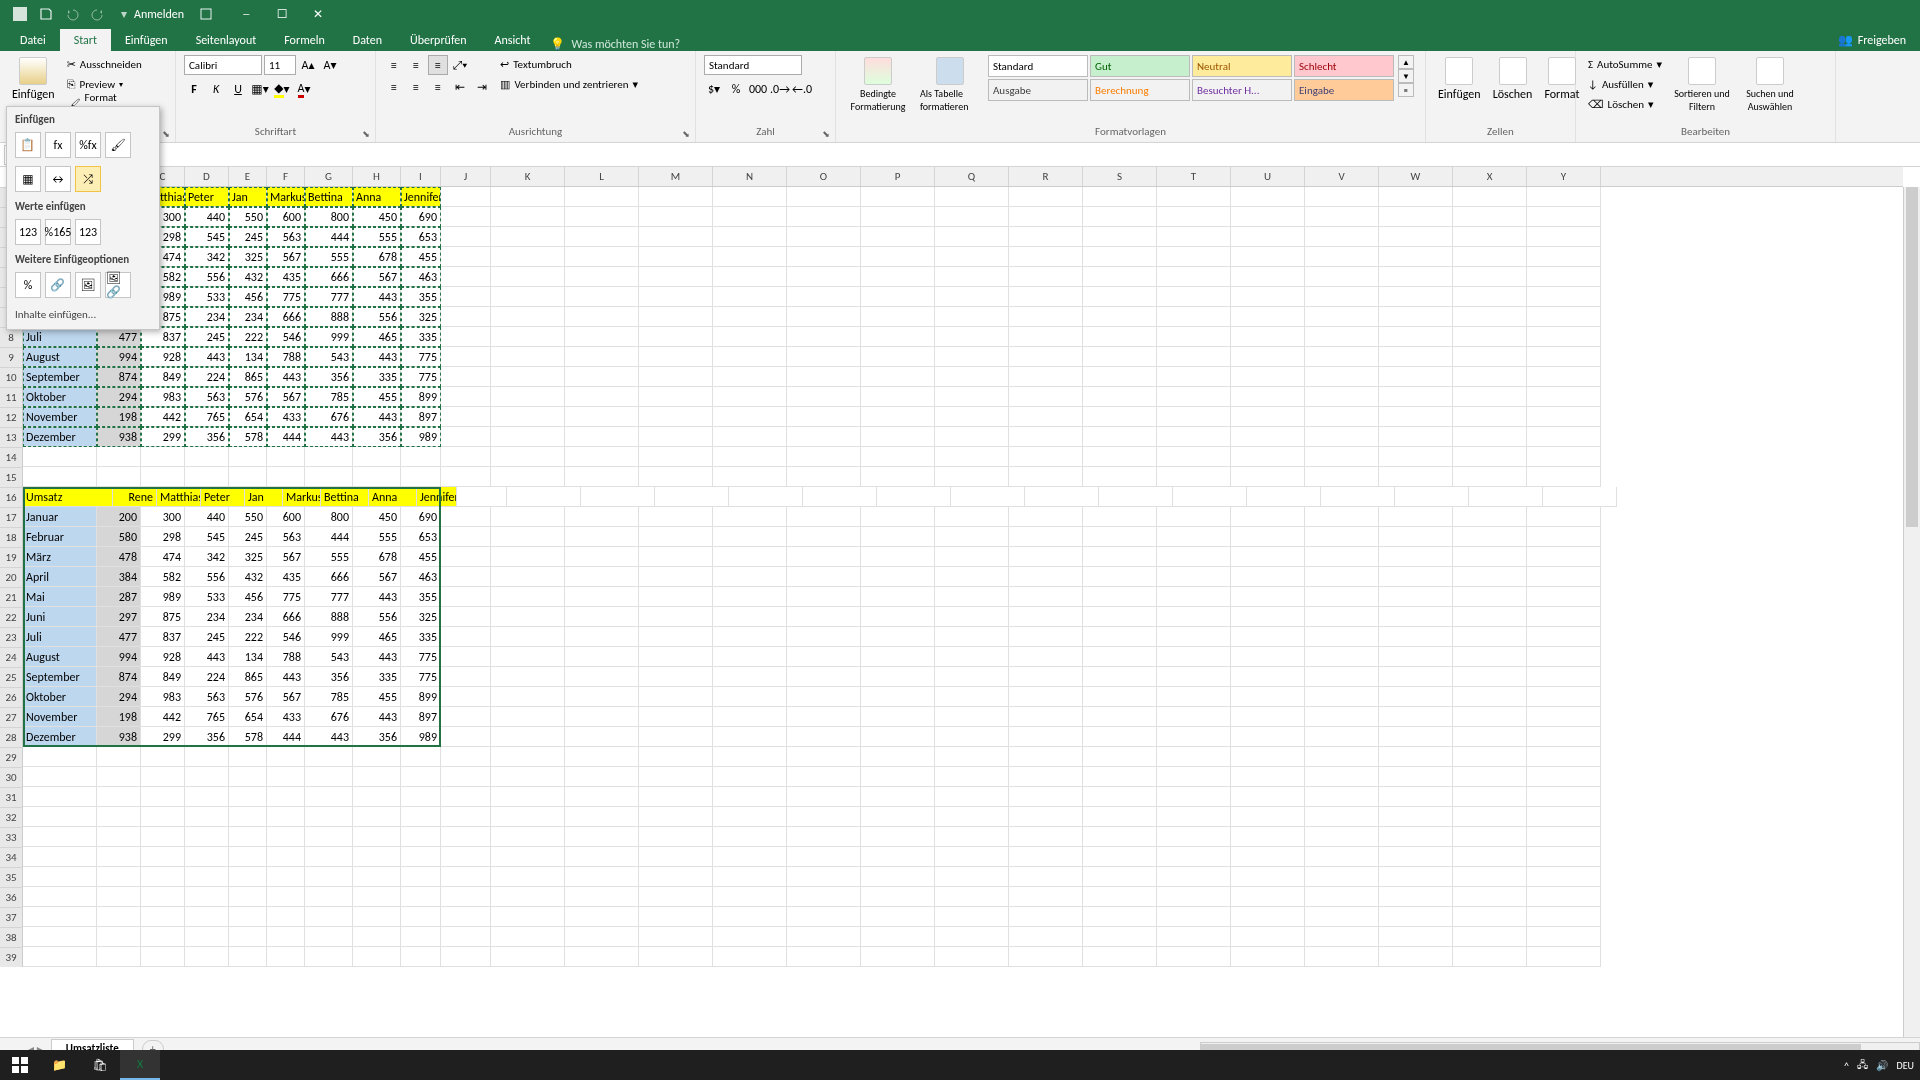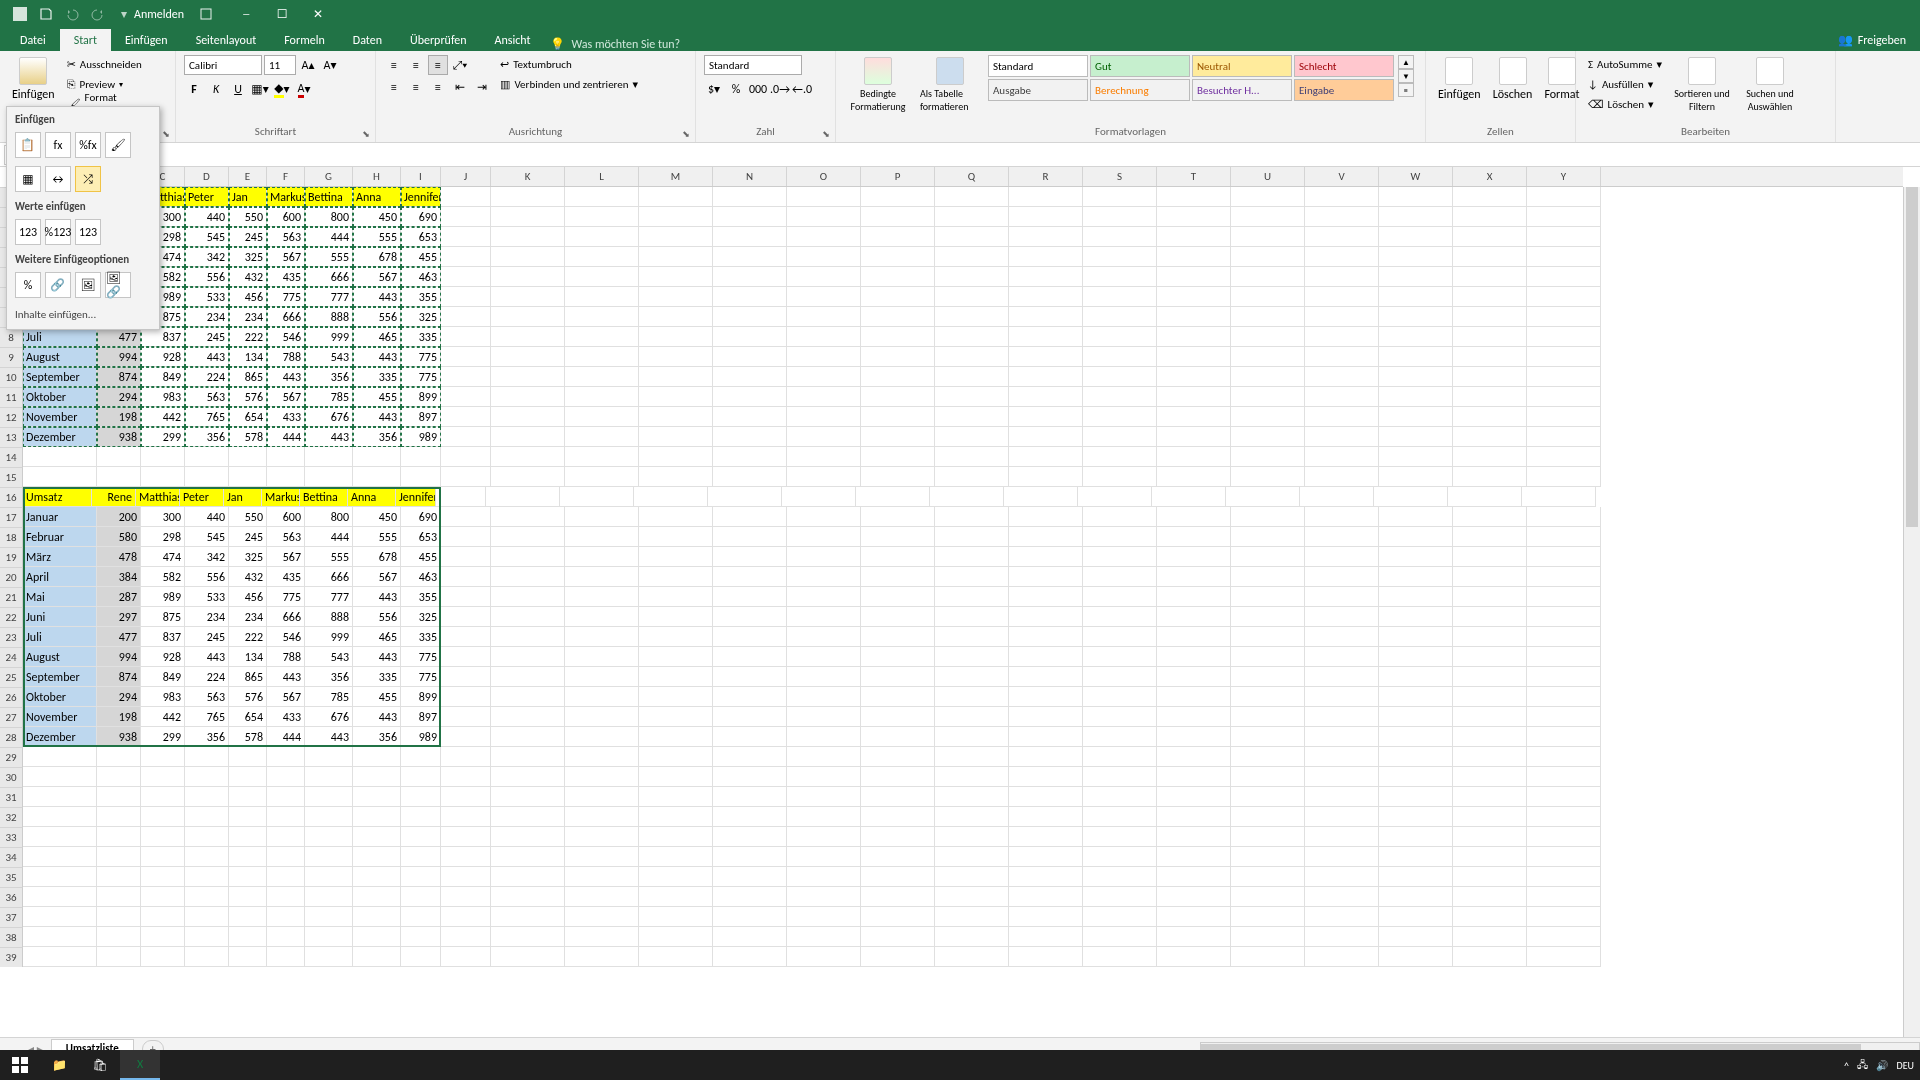--- a/index.html
+++ b/index.html
@@ -339,21 +339,21 @@
     <div class="paste-icon">🖌</div>
   </div>
   <div class="paste-icons">
     <div class="paste-icon">▦</div>
     <div class="paste-icon">↔</div>
     <div class="paste-icon hover">⤮</div>
   </div>
   <div class="paste-menu-header">Werte einfügen</div>
   <div class="paste-icons">
     <div class="paste-icon">123</div>
-    <div class="paste-icon">%123</div>
+    <div class="paste-icon">%165</div>
     <div class="paste-icon">123</div>
   </div>
   <div class="paste-menu-header">Weitere Einfügeoptionen</div>
   <div class="paste-icons">
     <div class="paste-icon">%</div>
     <div class="paste-icon">🔗</div>
     <div class="paste-icon">🖼</div>
     <div class="paste-icon">🖼🔗</div>
   </div>
   <div class="paste-item">Inhalte einfügen...</div>
@@ -836,21 +836,21 @@
         <div class="cell" style="width: 74px;"></div>
         <div class="cell" style="width: 74px;"></div>
         <div class="cell" style="width: 74px;"></div>
         <div class="cell" style="width: 74px;"></div>
         <div class="cell" style="width: 74px;"></div>
         <div class="cell" style="width: 74px;"></div>
         <div class="cell" style="width: 74px;"></div>
         <div class="cell" style="width: 74px;"></div>
       </div>
       <div class="cell-row">
-        <div class="cell hdr" style="width: 69px;">Umsatz</div>
+        <div class="cell hdr" style="width: 90px;">Umsatz</div>
         <div class="cell hdr num" style="width: 44px;">Rene</div>
         <div class="cell hdr" style="width: 44px;">Matthias</div>
         <div class="cell hdr" style="width: 44px;">Peter</div>
         <div class="cell hdr" style="width: 38px;">Jan</div>
         <div class="cell hdr" style="width: 38px;">Markus</div>
         <div class="cell hdr" style="width: 48px;">Bettina</div>
         <div class="cell hdr" style="width: 48px;">Anna</div>
         <div class="cell hdr" style="width: 40px;">Jennifer</div>
         <div class="cell" style="width: 50px;"></div>
         <div class="cell" style="width: 74px;"></div>

